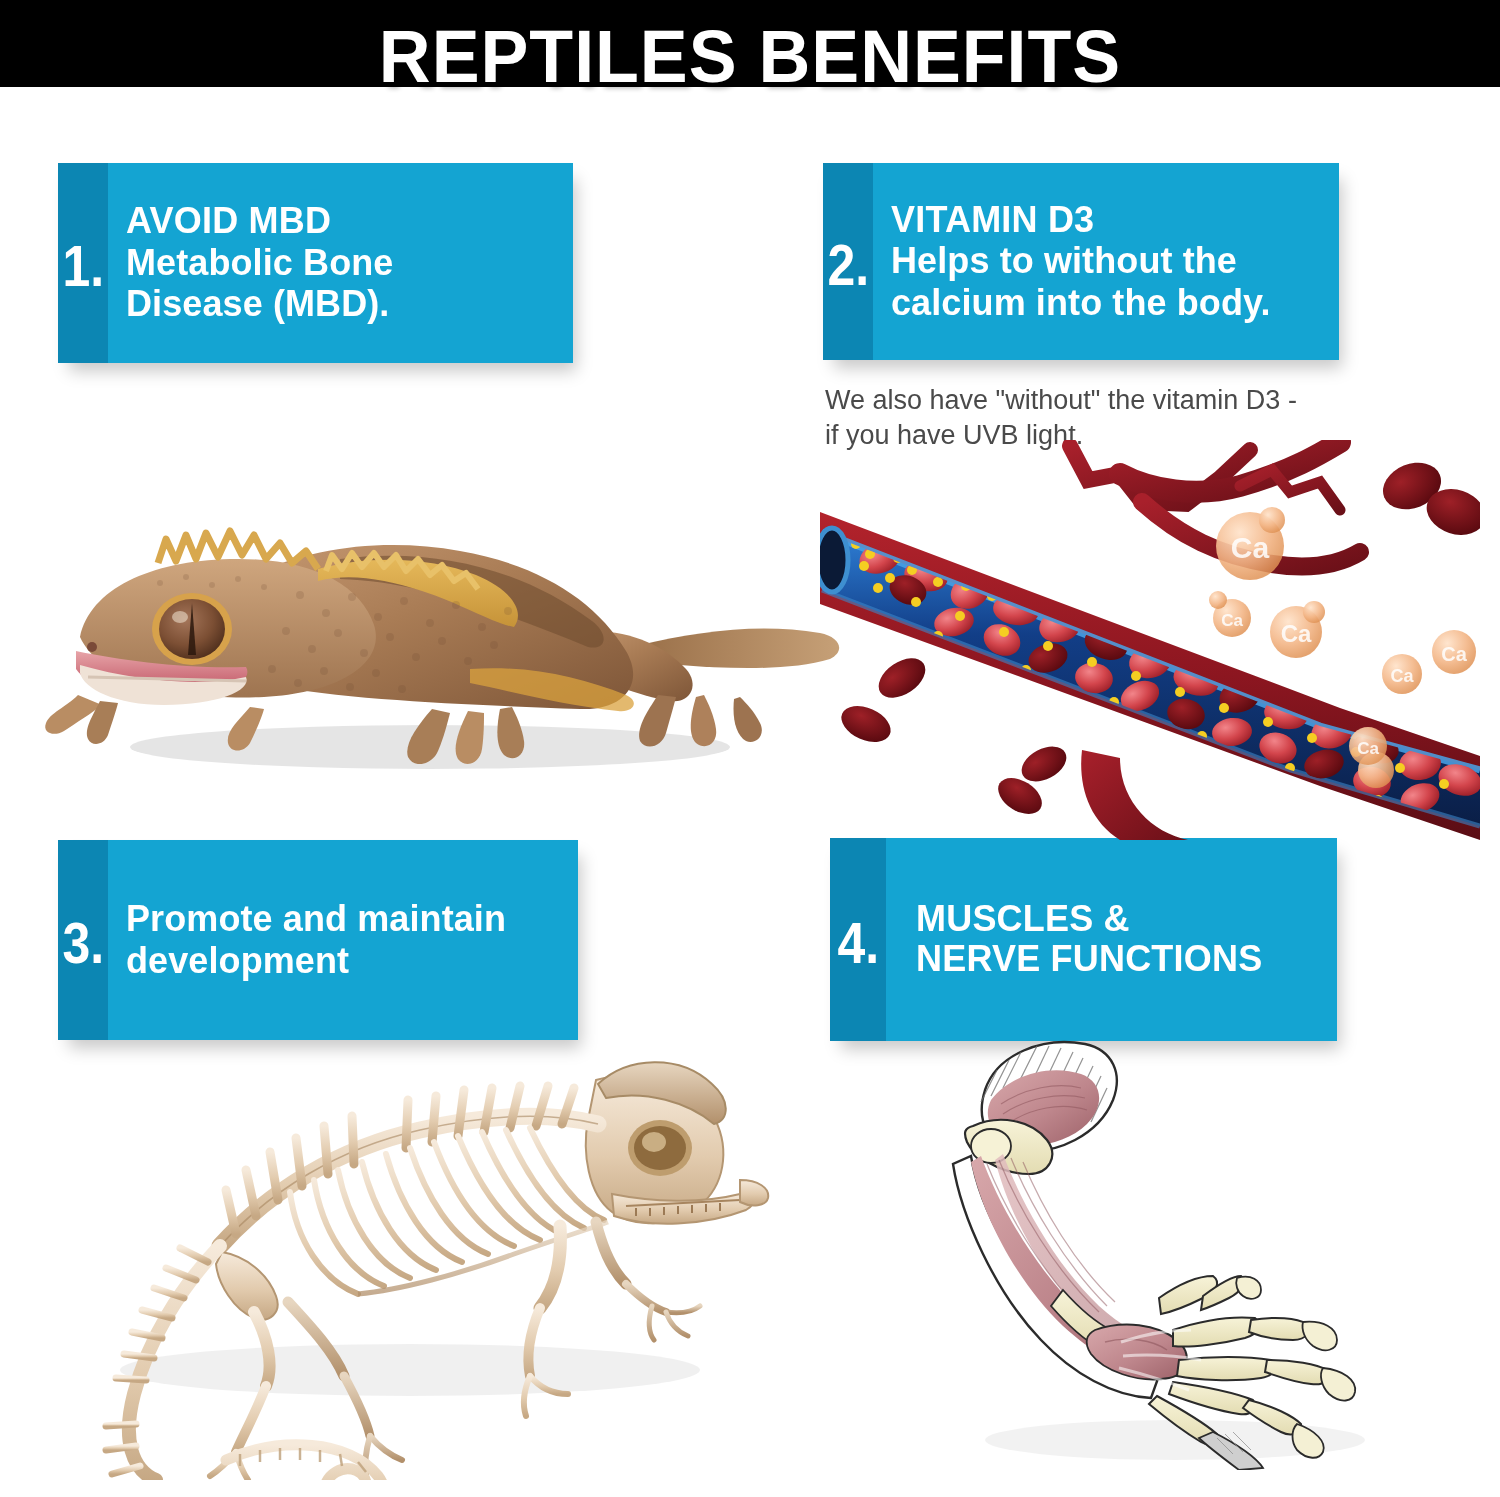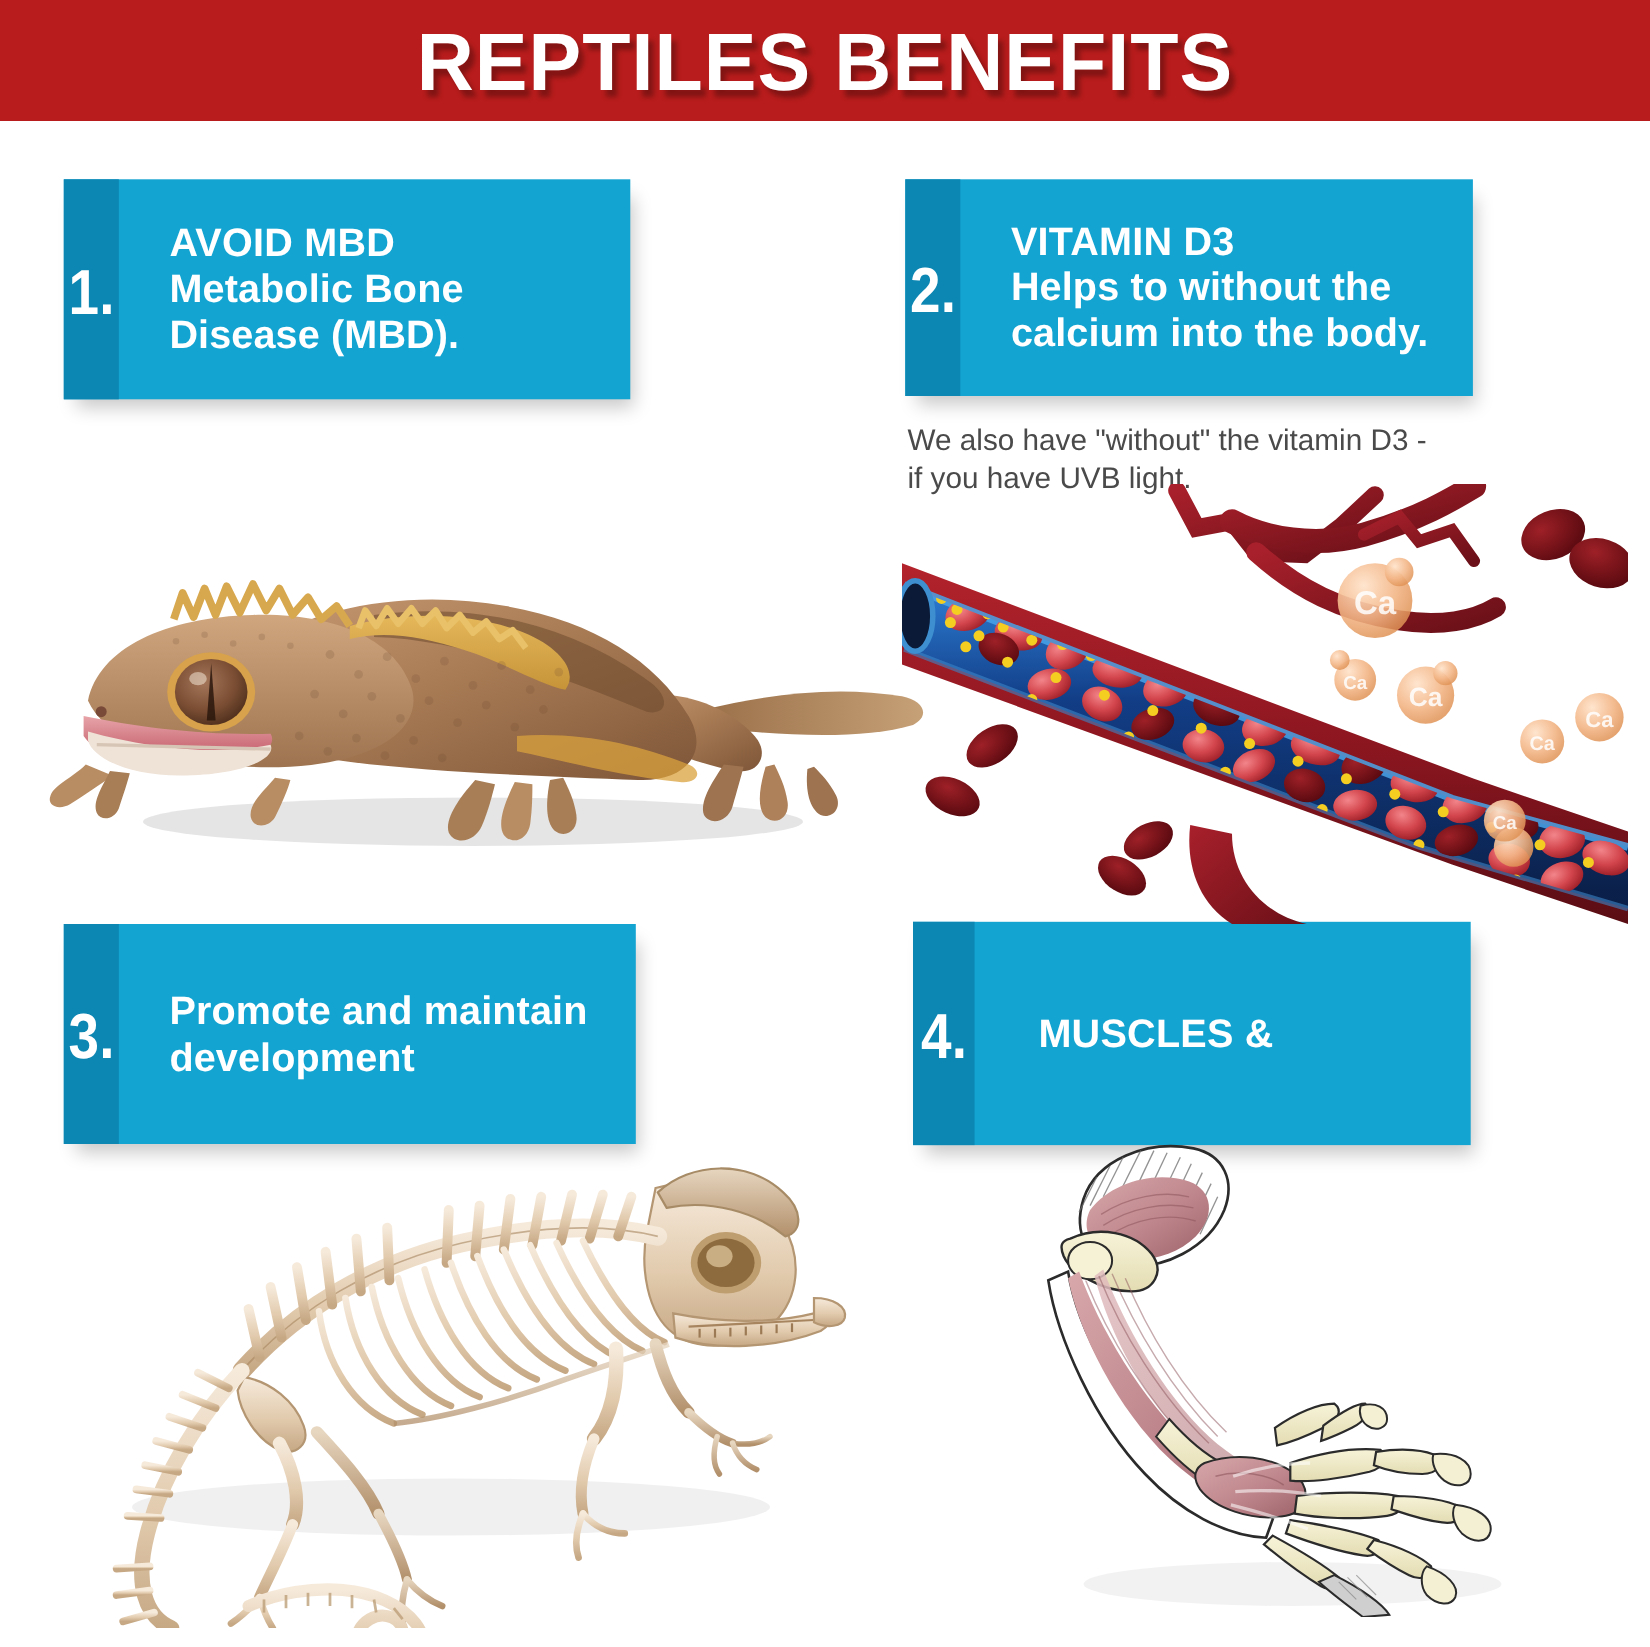--- a/index.html
+++ b/index.html
@@ -7,22 +7,22 @@
     width:1500px;height:1497px;
     background:#ffffff;
     font-family:"Liberation Sans", sans-serif;
     overflow:hidden;
     position:relative;
   }
   #poster{position:relative;width:1500px;height:1497px;background:#fff;overflow:hidden;}
 
   
   .banner{
-    position:absolute;left:0;top:0;width:1500px;height:110px;
-    background:#b91c1c;
+    position:absolute;left:0;top:0;width:1500px;height:87px;
+    background:#000000;
   }
   .banner-title{
     position:absolute;left:0;top:0;width:1500px;height:117px;
     display:flex;align-items:center;justify-content:center;
     color:#ffffff;
     font-family:"Liberation Sans", sans-serif;
     font-weight:bold;
     font-size:74px;
     letter-spacing:1px;
     transform:scaleX(0.97);
@@ -45,21 +45,20 @@
   }
   .panel .num{
     color:#ffffff;font-weight:bold;font-size:58px;line-height:1;
     transform:scaleX(0.86);
     margin-top:6px;
     font-family:"Liberation Sans", sans-serif;
   }
   .panel .ptext{
     position:absolute;left:68px;right:0;top:50%;
     transform:translateY(-50%);
-    margin-left:28px;
   }
   .panel .ptitle{
     color:#ffffff;font-weight:bold;font-size:36px;line-height:1.13;
     letter-spacing:0.2px;
   }
   .panel .pbody{
     color:#ffffff;font-weight:bold;font-size:36px;line-height:1.16;
     letter-spacing:0.1px;
   }
 
@@ -131,20 +130,21 @@
       <div class="pbody">development</div>
     </div>
   </div>
 
   <div class="panel" id="panel4">
     <div class="numstrip">
       <span class="num">4.</span>
     </div>
     <div class="ptext">
       <div class="ptitle">MUSCLES &amp;</div>
+      <div class="ptitle">NERVE FUNCTIONS</div>
     </div>
   </div>
 
   <div class="art" id="art-gecko">
     <svg viewBox="0 0 820 350" xmlns="http://www.w3.org/2000/svg">
       <defs>
         <linearGradient id="gBody" x1="0" y1="0" x2="1" y2="1">
           <stop offset="0%" stop-color="#C89B74"></stop>
           <stop offset="45%" stop-color="#A97C55"></stop>
           <stop offset="100%" stop-color="#7E5638"></stop>

